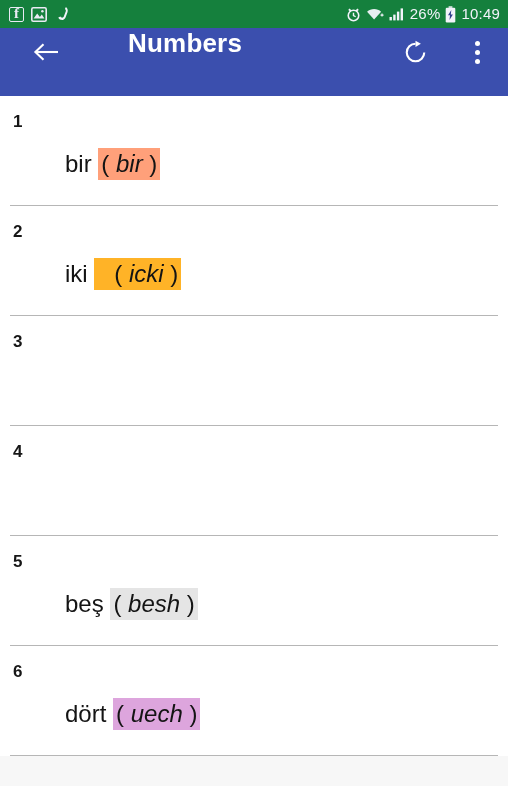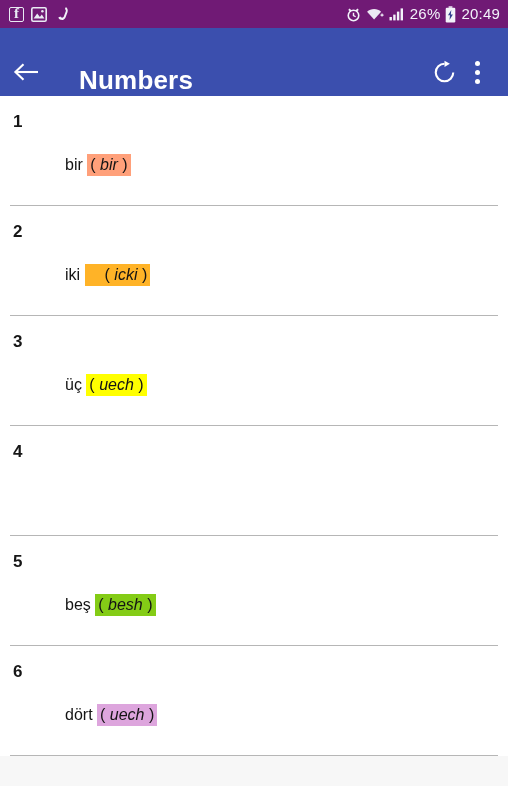--- a/index.html
+++ b/index.html
@@ -57,23 +57,24 @@
     font-family: "Liberation Serif", serif;
     font-weight: bold;
     font-size: 15px;
   }
 
   
   .toolbar {
     height: 68px;
     background: #3b4fae;
     display: flex;
-    align-items: flex-end;
-    box-sizing: border-box;
-    padding: 0 18px 0 16px;
+    align-items: flex-start;
+    box-sizing: border-box;
+    padding: 0 18px 0 36px;
+    gap: 29px;
   }
   .tb-title {
     color: #ffffff;
     font-size: 26px;
     font-weight: bold;
     margin-left: 39px;
     letter-spacing: 0.2px;
     white-space: nowrap;
   }
   .tb-spacer { flex: 1 1 auto; }
@@ -123,41 +124,41 @@
     position: absolute;
     left: 13px;
     top: 16px;
     font-size: 17px;
     font-weight: bold;
     color: #161616;
   }
   .row-main {
     position: absolute;
     left: 65px;
-    top: 60px;
-    font-size: 16px;
+    top: 54px;
+    font-size: 24px;
     color: #141414;
     white-space: nowrap;
   }
   .hl {
     padding: 2px 3px 3px 3px;
     font-style: italic;
   }
   .hl .paren {
     font-style: normal;
   }
   .row-partial {
     height: 30px;
     background: #f7f7f7;
   }
 </style>
 </head>
 <body>
 
-<div class="statusbar" style="background: #701a75;">
+<div class="statusbar" style="background: #15803d;">
   <div class="sb-left">
     <span class="fb-box"></span>
     <svg class="sb-ico" width="16" height="15" viewBox="0 0 16 15">
       <rect x="0.8" y="0.8" width="14.4" height="13.4" rx="1.4" fill="none" stroke="#e9eaf4" stroke-width="1.6"></rect>
       <path d="M2.6 11.6 L6.2 6.6 L8.9 9.9 L10.8 7.6 L13.4 11.6 Z" fill="#e9eaf4"></path>
       <circle cx="11.4" cy="4.3" r="1.25" fill="#e9eaf4"></circle>
     </svg>
     <svg class="sb-ico" width="16" height="16" viewBox="0 0 16 16">
       <path d="M11.9 1.1c1.6 1.1 2.3 3.2 1.6 5.1l-2 5.2c-0.7 1.9-2.8 3-4.7 2.4 -1.2-0.4-2.1-1.3-2.5-2.4l2.2-0.9c0.2 0.5 0.6 0.9 1.1 1.1 0.9 0.3 1.9-0.2 2.2-1.1l2-5.2c0.3-0.9-0.1-1.8-0.9-2.3z" fill="#f2f3fa"></path>
     </svg>
@@ -177,21 +178,21 @@
       <rect x="4.2" y="7.6" width="2.4" height="5.8" fill="#f2f3fa"></rect>
       <rect x="7.9" y="4.6" width="2.4" height="8.8" fill="#f2f3fa"></rect>
       <rect x="11.6" y="1.4" width="2.4" height="12" fill="#f2f3fa"></rect>
     </svg>
     <span class="sb-text">26%</span>
     <svg class="sb-ico" width="11" height="17" viewBox="0 0 11 17">
       <rect x="3.6" y="0.3" width="3.8" height="1.5" fill="#f2f3fa"></rect>
       <rect x="0.7" y="1.8" width="9.6" height="14.6" rx="1.2" fill="#f2f3fa"></rect>
       <path d="M6.3 4.1 L3.0 9.3 H5.0 L4.5 14.0 L7.9 8.5 H5.8 Z" fill="#2f3d8d"></path>
     </svg>
-    <span class="sb-text">20:49</span>
+    <span class="sb-text">10:49</span>
   </div>
 </div>
 
 <div class="toolbar" style="background: rgb(59, 79, 174);">
   <div class="tb-btn" style="width:28px;margin-left:-4px;">
     <svg width="26" height="22" viewBox="0 0 26 22">
       <path d="M25 11 H3" stroke="#ffffff" stroke-width="2.1" fill="none"></path>
       <path d="M10.5 3.2 L2.4 11 L10.5 18.8" stroke="#ffffff" stroke-width="2.1" fill="none" stroke-linejoin="miter" stroke-linecap="butt"></path>
     </svg>
   </div>
@@ -225,35 +226,32 @@
   <div class="row">
     <div class="row-index">2</div>
     <div class="row-main">
       <span>iki</span><span>&nbsp;</span><span class="hl" style="background: rgb(255, 179, 39); padding-left: 20px;"><span class="paren">(</span>&nbsp;<span>icki</span>&nbsp;<span class="paren">)</span></span>
     </div>
     <div class="row-sep" style="background: rgb(182, 182, 182);"></div>
   </div>
 
   <div class="row">
     <div class="row-index">3</div>
-    <div class="row-main">
-      <span>üç</span><span>&nbsp;</span><span class="hl" style="background: rgb(255, 255, 0);"><span class="paren">(</span>&nbsp;<span>uech</span>&nbsp;<span class="paren">)</span></span>
-    </div>
     <div class="row-sep" style="background: rgb(182, 182, 182);"></div>
   </div>
 
   <div class="row">
     <div class="row-index">4</div>
     <div class="row-sep" style="background: rgb(182, 182, 182);"></div>
   </div>
 
   <div class="row">
     <div class="row-index">5</div>
     <div class="row-main">
-      <span>beş</span><span>&nbsp;</span><span class="hl" style="background: #84cc16;"><span class="paren">(</span>&nbsp;<span>besh</span>&nbsp;<span class="paren">)</span></span>
+      <span>beş</span><span>&nbsp;</span><span class="hl" style="background: #e5e5e5;"><span class="paren">(</span>&nbsp;<span>besh</span>&nbsp;<span class="paren">)</span></span>
     </div>
     <div class="row-sep" style="background: rgb(182, 182, 182);"></div>
   </div>
 
   <div class="row">
     <div class="row-index">6</div>
     <div class="row-main">
       <span>dört</span><span>&nbsp;</span><span class="hl" style="background: rgb(221, 165, 221);"><span class="paren">(</span>&nbsp;<span>uech</span>&nbsp;<span class="paren">)</span></span>
     </div>
     <div class="row-sep" style="background: rgb(182, 182, 182);"></div>

